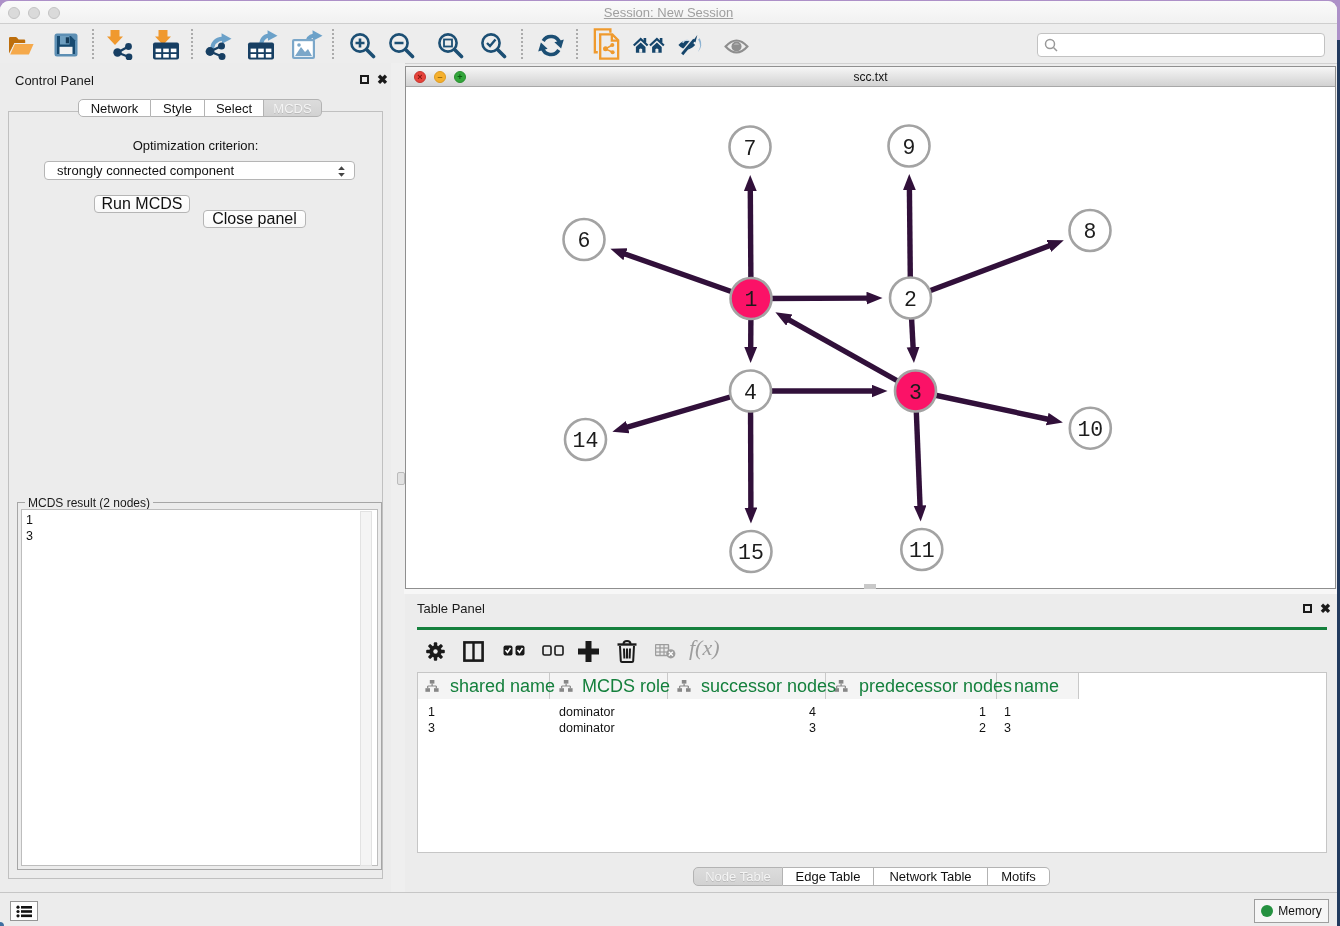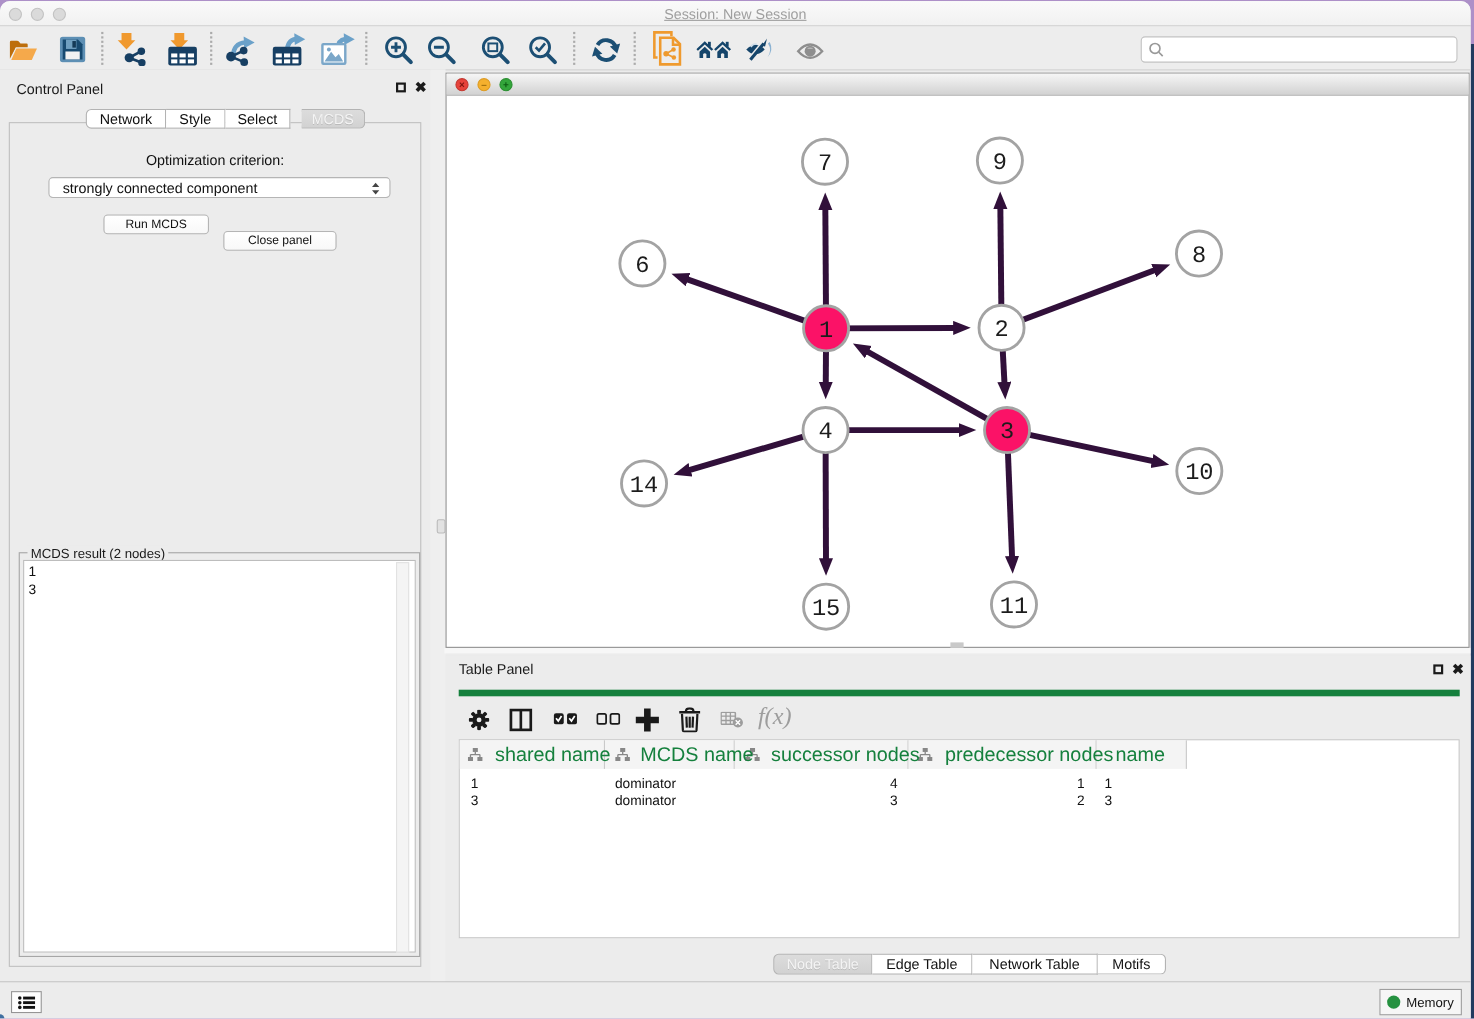--- a/index.html
+++ b/index.html
@@ -18,40 +18,40 @@
 
 #cpanel{left:0;top:62px;width:391px;height:829px;background:#ececec;}
 .ptitle{font-size:13px;color:#1a1a1a;}
 .sq{position:absolute;width:9px;height:9px;border:2px solid #1a1a1a;box-sizing:border-box;}
 .xx{position:absolute;font-size:13px;font-weight:bold;color:#1a1a1a;}
 .tabrow{position:absolute;display:flex;z-index:3;}
 .tab{box-sizing:border-box;border:1px solid #b3b3b3;background:#fff;color:#111;font-size:13px;
   display:flex;align-items:center;justify-content:center;border-left-width:0;}
 .tab.first{border-left-width:1px;border-radius:5px 0 0 5px;}
 .tab.last{border-radius:0 5px 5px 0;}
-.tab.sel{background:linear-gradient(#dcdcdc,#d2d2d2);color:#f4f4f4;text-shadow:0 1px 0 #bbb;margin-left:10px;}
+.tab.sel{background:linear-gradient(#dcdcdc,#d2d2d2);color:#f4f4f4;text-shadow:0 1px 0 #bbb;}
 #cpcontent{left:8px;top:48px;width:375px;height:768px;border:1px solid #c0c0c0;background:#ececec;box-sizing:border-box;}
 .btn{position:absolute;background:linear-gradient(#ffffff,#f8f8f8);border:1px solid #b5b5b5;border-radius:4px;
-  box-sizing:border-box;font-size:11px;color:#111;display:flex;align-items:center;justify-content:center;}
+  box-sizing:border-box;font-size:16px;color:#111;display:flex;align-items:center;justify-content:center;}
 #dropdown{left:44px;top:98px;width:311px;height:19px;background:#fff;border:1px solid #b5b5b5;border-radius:4px;
   box-sizing:border-box;font-size:13px;color:#111;line-height:17px;padding-left:12px;}
 #fieldset{left:17px;top:439px;width:365px;height:368px;border:1px solid #a6a6a6;box-sizing:border-box;}
 #fslabel{left:25px;top:433px;background:#ececec;padding:0 3px;font-size:12px;color:#1a1a1a;}
 #fsinner{left:21px;top:446px;width:357px;height:357px;background:#fff;border:1px solid #bdbdbd;box-sizing:border-box;}
 
 #vsplit{left:391px;top:62px;width:14px;height:829px;background:#efefef;}
 #vhandle{left:397px;top:471px;width:8px;height:13px;background:#e2e2e2;border:1px solid #bbb;border-radius:2px;box-sizing:border-box;}
 
 #nwin{left:405px;top:65px;width:931px;height:523px;border:1px solid #8f8f8f;background:#fff;box-sizing:border-box;}
 #ntbar{left:0;top:0;width:929px;height:20px;background:linear-gradient(#f6f6f6,#d2d2d2);border-bottom:1px solid #a8a8a8;box-sizing:border-box;}
 .tl2{position:absolute;top:4px;width:12px;height:12px;border-radius:50%;box-sizing:border-box;font:bold 9px/11px "Liberation Sans";text-align:center;}
 #ntitle{left:0;top:0;width:929px;height:20px;line-height:21px;text-align:center;font-size:12px;color:#111;}
 
 #tpanel{left:405px;top:595px;width:932px;height:296px;background:#ececec;}
-#ttb{left:12px;top:31px;width:910px;height:42px;border-top:6px solid #15803d;}
+#ttb{left:12px;top:31px;width:910px;height:42px;border-top:3px solid #15803d;}
 #ttable{left:12px;top:76px;width:910px;height:181px;background:#fff;border:1px solid #c6c6c6;box-sizing:border-box;}
 .hdr{position:absolute;top:0;height:26px;background:#f4f4f4;border-right:1px solid #c9c9c9;box-sizing:border-box;}
 .hdrt{position:absolute;top:0;height:26px;line-height:26px;font-size:18px;color:#15803d;}
 .cell{position:absolute;height:16px;line-height:16px;font-size:12.5px;color:#111;}
 
 #sbar{left:0;top:891px;width:1337px;height:35px;background:#ececec;border-top:1px solid #c6c6c6;box-sizing:border-box;}
 #memb{left:1254px;top:6px;width:75px;height:24px;background:#f6f6f6;border:1px solid #9e9e9e;box-sizing:border-box;
   font-size:12px;color:#111;display:flex;align-items:center;justify-content:center;gap:5px;}
 #listb{left:10px;top:8px;width:28px;height:20px;background:#fdfdfd;border:1px solid #959595;box-sizing:border-box;
   display:flex;align-items:center;justify-content:center;}
@@ -257,20 +257,21 @@
   </div>
   <div class="abs" id="vsplit"></div>
   <div class="abs" style="left:404px;top:588px;width:933px;height:5px;background:#f7f7f7;"></div>
   <div class="abs" id="vhandle"></div>
 
   <div class="abs" id="nwin">
     <div class="abs" id="ntbar"></div>
     <div class="tl2" style="left:8px;background:#e7433b;border:1px solid #c53730;color:#7e150f;">×</div>
     <div class="tl2" style="left:28px;background:#f5b02d;border:1px solid #dd9b22;color:#9a6a0b;">–</div>
     <div class="tl2" style="left:48px;background:#33a63b;border:1px solid #2a8f31;color:#0d5c13;">+</div>
+    <div class="abs" id="ntitle">scc.txt</div>
     <svg class="abs" style="left:0;top:20px;" width="929" height="501" viewBox="0 0 929 501">
       <defs>
         <marker id="ar" markerWidth="17" markerHeight="14" refX="2" refY="6.4" orient="auto" markerUnits="userSpaceOnUse">
           <path d="M0,0 L16,6.4 L0,12.8 z" fill="#31103a"></path>
         </marker>
       </defs>
       <g stroke="#31103a" stroke-width="5.4" marker-end="url(#ar)">
         <line x1="345.0" y1="211.5" x2="344.3" y2="102.0"></line>
         <line x1="345.0" y1="211.5" x2="217.6" y2="166.5"></line>
         <line x1="345.0" y1="211.5" x2="462.5" y2="211.1"></line>
@@ -416,21 +417,21 @@
           <g fill="#878787">
             <rect x="4.8" y="0" width="4.6" height="3.6"></rect>
             <rect x="0.4" y="8.2" width="4.6" height="3.6"></rect>
             <rect x="9" y="8.2" width="4.6" height="3.6"></rect>
           </g>
           <g stroke="#878787" stroke-width="1.2" fill="none">
             <path d="M7.1 3.6 V6 M2.7 8.2 V6 M11.3 8.2 V6 M2.7 6 H11.3"></path>
           </g>
         </svg>
       <div class="hdrt" style="left:32px;">shared name</div>
-      <div class="hdrt" style="left:164px;">MCDS name</div>
+      <div class="hdrt" style="left:164px;">MCDS role</div>
       <div class="hdrt" style="left:283px;">successor nodes</div>
       <div class="hdrt" style="left:441px;">predecessor nodes</div>
       <div class="hdrt" style="left:596px;">name</div>
       <div class="cell" style="left:10px;top:31px;">1</div>
       <div class="cell" style="left:141px;top:31px;">dominator</div>
       <div class="cell" style="left:380px;top:31px;width:18px;text-align:right;">4</div>
       <div class="cell" style="left:550px;top:31px;width:18px;text-align:right;">1</div>
       <div class="cell" style="left:586px;top:31px;">1</div>
       <div class="cell" style="left:10px;top:47px;">3</div>
       <div class="cell" style="left:141px;top:47px;">dominator</div>

